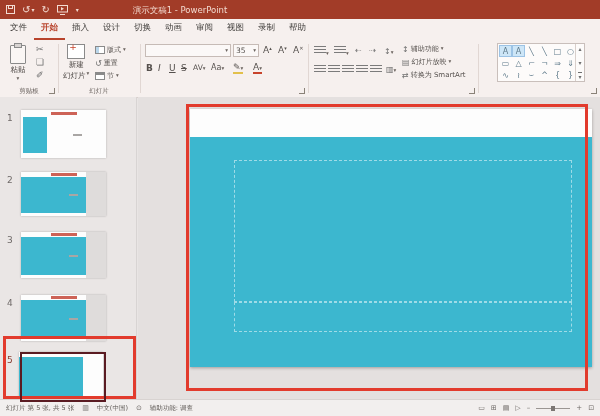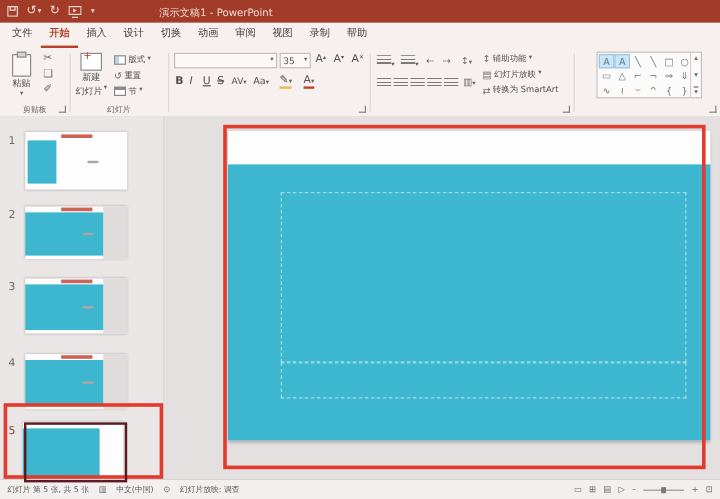--- a/index.html
+++ b/index.html
@@ -293,21 +293,21 @@
   <div class="ann" style="left:3px;top:336px;width:133px;height:63px"></div>
   <div class="ann" style="left:186px;top:104px;width:402px;height:287px"></div>
   <div class="ann-dark" style="left:20px;top:352px;width:86px;height:50px"></div>
 
 
   <div class="status">
     <span>幻灯片 第 5 张, 共 5 张</span>
     <span class="sicon">▥</span>
     <span>中文(中国)</span>
     <span class="sicon">⊙</span>
-    <span>幻灯片放映: 调查</span>
+    <span>辅助功能: 调查</span>
     <div class="sright">
       <span class="sicon">▭</span>
       <span class="sicon">⊞</span>
       <span class="sicon">▤</span>
       <span class="sicon">▷</span>
       <span class="sicon">–</span>
       <span class="zoomtrack"></span>
       <span class="sicon">+</span>
       <span class="sicon">⊡</span>
     </div>

